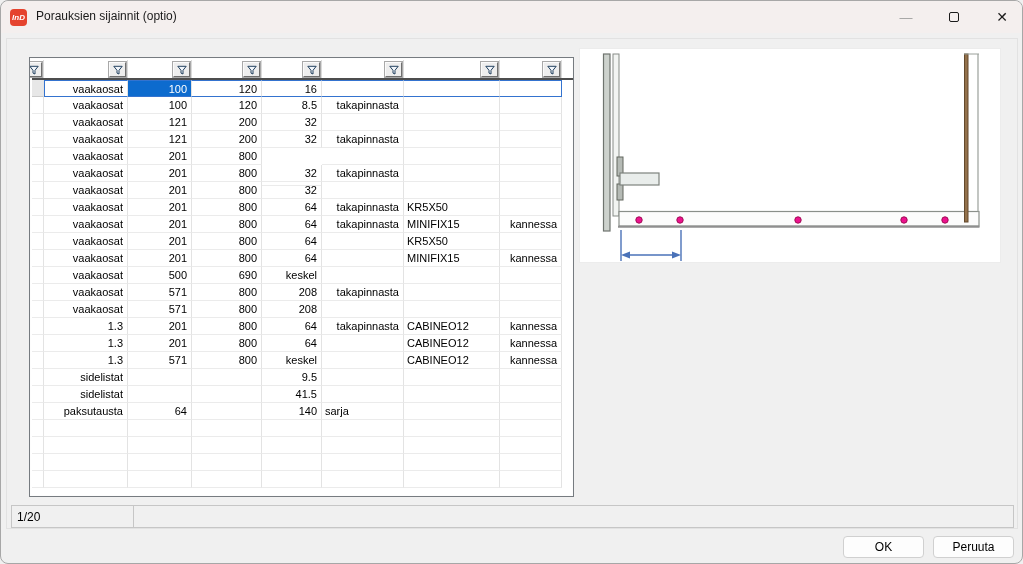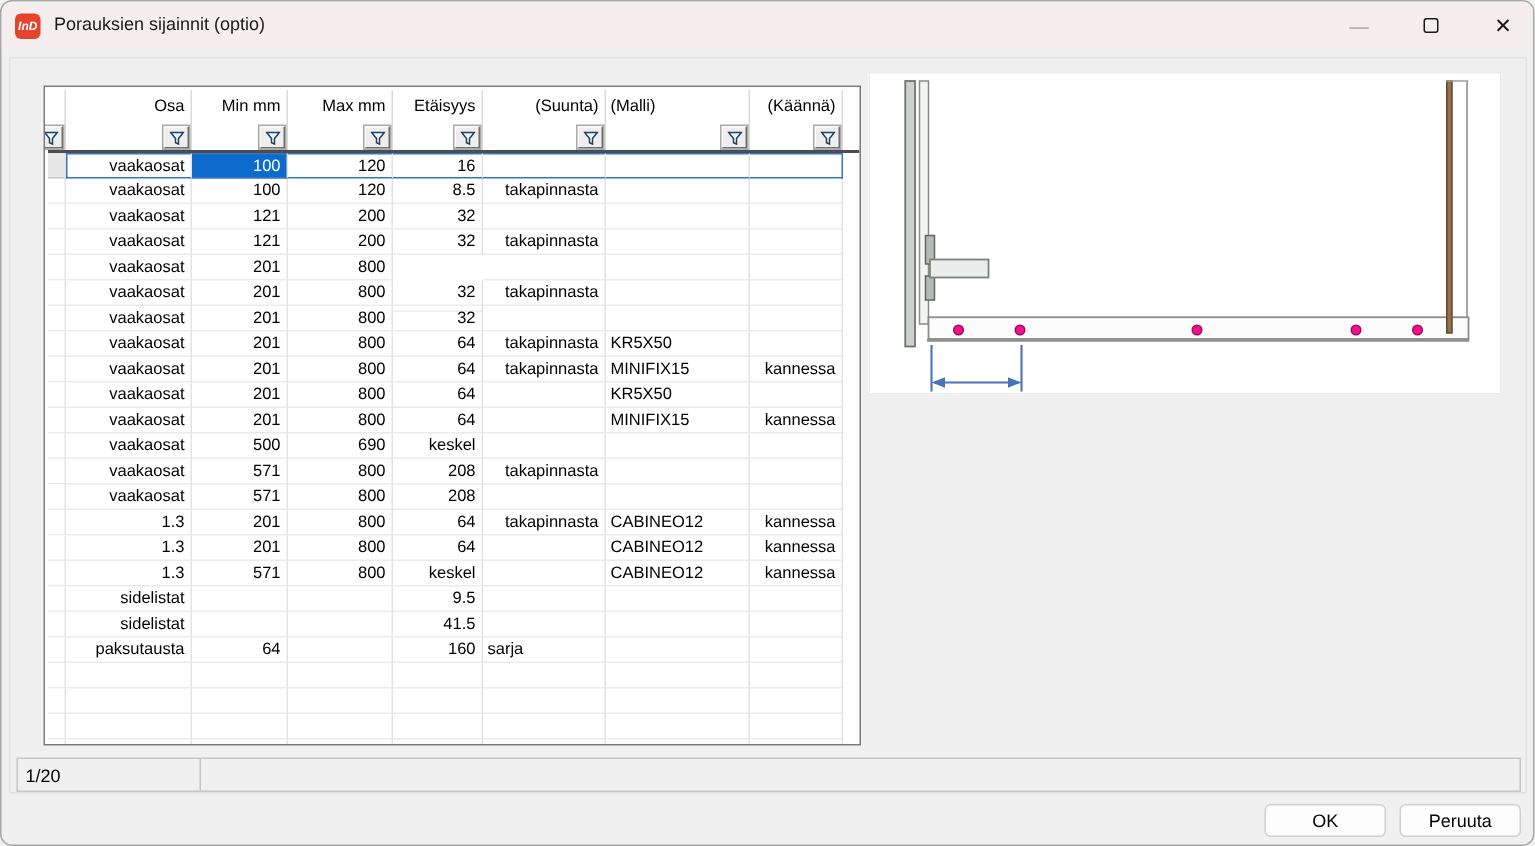--- a/index.html
+++ b/index.html
@@ -82,30 +82,20 @@
     <span class="max-glyph"></span>
   </div>
   <div class="winbtn close">
     <span>✕</span>
   </div>
 </div>
 
 <div class="content-panel"></div>
 
 <div class="grid">
-  <div class="grid-header-row">
-      <div class="hcell" style="width: 12px; text-align: right;"></div>
-      <div class="hcell" style="width: 84px; text-align: right;">Osa</div>
-      <div class="hcell" style="width: 64px; text-align: right;">Min mm</div>
-      <div class="hcell" style="width: 70px; text-align: right;">Max mm</div>
-      <div class="hcell" style="width: 60px; text-align: right;">Etäisyys</div>
-      <div class="hcell" style="width: 82px; text-align: right;">(Suunta)</div>
-      <div class="hcell" style="width: 96px; text-align: left;">(Malli)</div>
-      <div class="hcell" style="width: 62px; text-align: right;">(Käännä)</div>
-    </div>
   <div class="grid-filter-row">
       <div class="fcell" style="width: 12px;">
         <button class="fbtn">
           <span style="display:flex">
             <svg width="10" height="10" viewBox="0 0 10 10">
               <path d="M0.8 1.3h8.4L6 5.3V9L4 8.1V5.3z" fill="#f2f6fb" stroke="#23415f" stroke-width="1"></path>
             </svg>
           </span>
         </button>
       </div>
@@ -362,21 +352,21 @@
         <div class="cell" style="width: 60px; text-align: right;">41.5</div>
         <div class="cell" style="width: 82px; text-align: right;"></div>
         <div class="cell" style="width: 96px; text-align: left;"></div>
         <div class="cell" style="width: 62px; text-align: right;"></div>
       </div>
       <div class="grid-row">
         <div class="cell rowhdr" style="width: 12px; text-align: right;"></div>
         <div class="cell" style="width: 84px; text-align: right;">paksutausta</div>
         <div class="cell" style="width: 64px; text-align: right;">64</div>
         <div class="cell" style="width: 70px; text-align: right;"></div>
-        <div class="cell" style="width: 60px; text-align: right;">160</div>
+        <div class="cell" style="width: 60px; text-align: right;">140</div>
         <div class="cell" style="width: 82px; ">sarja</div>
         <div class="cell" style="width: 96px; text-align: left;"></div>
         <div class="cell" style="width: 62px; text-align: right;"></div>
       </div>
       <div class="grid-row">
         <div class="cell rowhdr" style="width: 12px; text-align: right;"></div>
         <div class="cell" style="width: 84px; text-align: right;"></div>
         <div class="cell" style="width: 64px; text-align: right;"></div>
         <div class="cell" style="width: 70px; text-align: right;"></div>
         <div class="cell" style="width: 60px; text-align: right;"></div>

